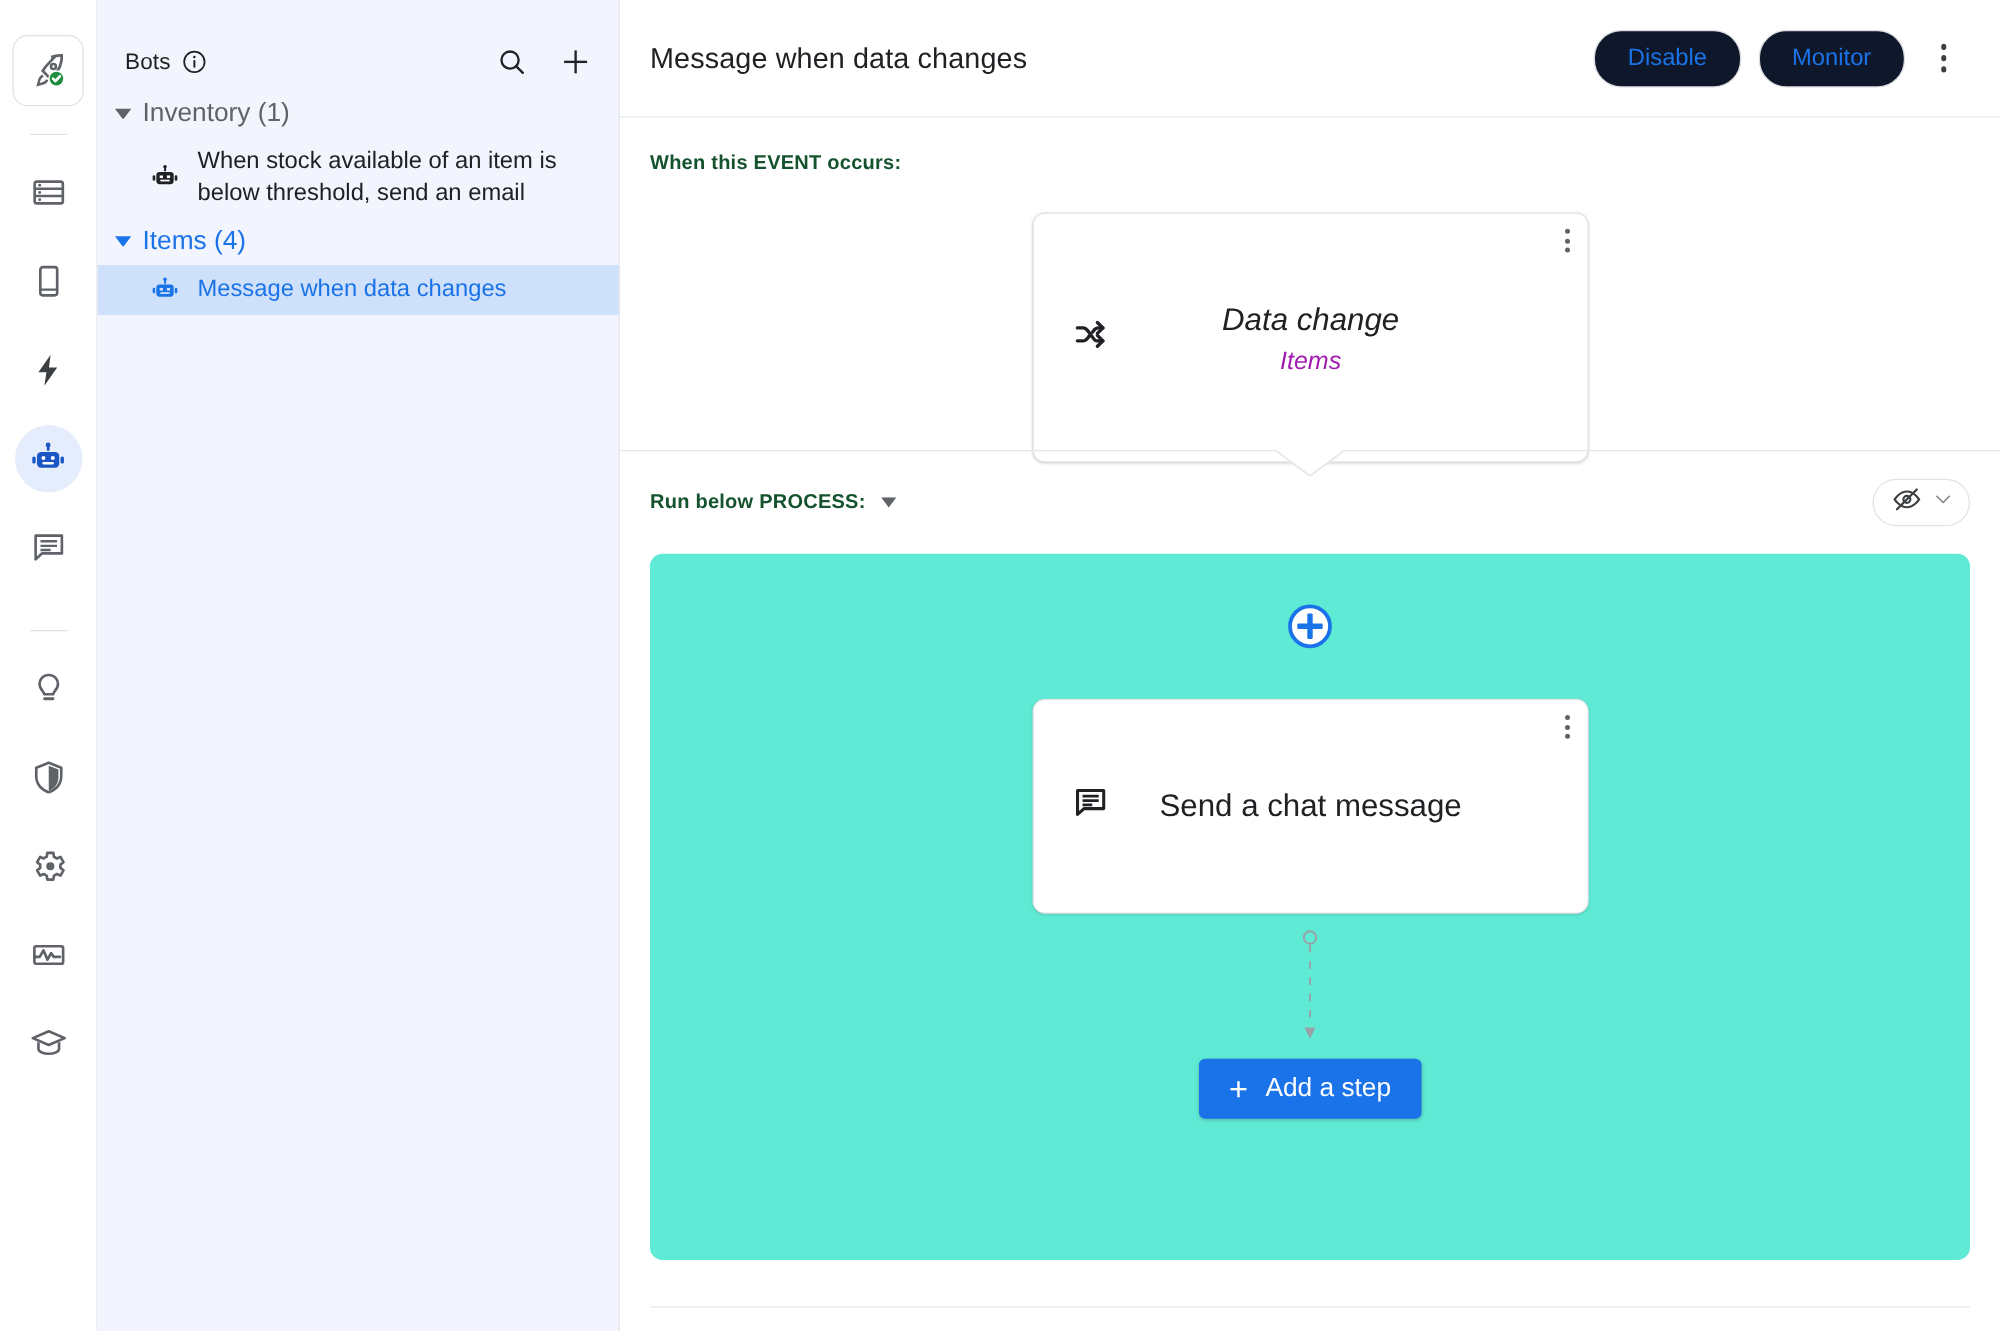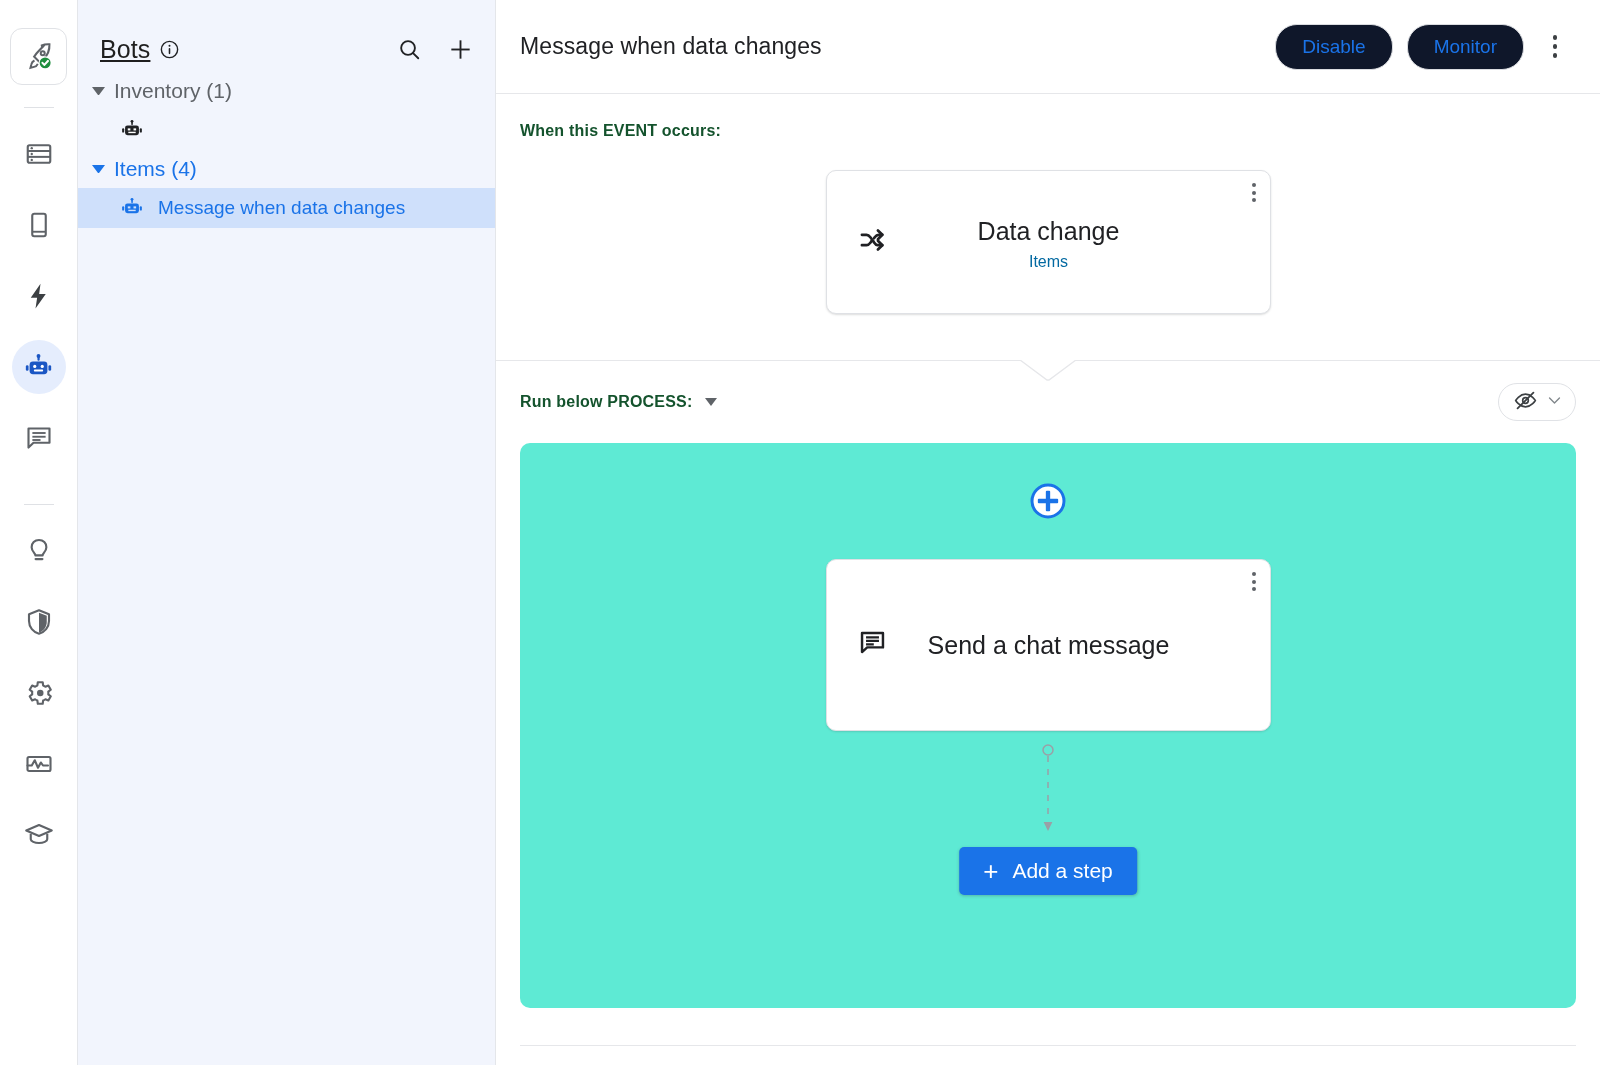--- a/index.html
+++ b/index.html
@@ -47,23 +47,22 @@
     height: 1065px;
     overflow: hidden;
     position: relative;
   }
   .sb-header {
     display: flex; align-items: center;
     padding: 26px 22px 0 22px;
     height: 72px;
   }
   .sb-title {
-    font-size: 25px; color: #1f1f1f; font-weight: 400;
+    font-size: 18px; color: #1f1f1f; font-weight: 400;
     letter-spacing: .1px;
-    text-decoration: underline;
   }
   .sb-info { margin-left: 9px; display: flex; align-items: center; cursor: pointer; }
   .sb-actions { margin-left: auto; display: flex; align-items: center; gap: 26px; }
   .sb-icon-btn { cursor: pointer; display: flex; align-items: center; justify-content: center; }
 
   .group-header {
     display: flex; align-items: center;
     padding: 7px 0 7px 14px;
     cursor: pointer;
     font-size: 21px;
@@ -123,21 +122,21 @@
     border: 1px solid #dfe1e5; border-radius: 10px;
     box-shadow: 0 1px 2px rgba(60,64,67,.18);
     display: flex; align-items: center; justify-content: center;
     cursor: pointer;
   }
   .card-kebab { position: absolute; top: 12px; right: 14px; display: flex; flex-direction: column; gap: 3.5px; align-items: center; cursor: pointer; }
   .card-kebab i { width: 4px; height: 4px; border-radius: 50%; background: #5f6368; display: block; }
   .card-icon { position: absolute; left: 30px; top: 50%; transform: translateY(-50%); }
   .card-text { text-align: center; padding: 0 64px; }
   .card-title { font-size: 25px; color: #202124; line-height: 34px; }
-  .card-sub { font-size: 16px; color: #0369a1; margin-top: 5px; }
+  .card-sub { font-size: 20px; color: #a21caf; margin-top: 5px; }
 
   .notch-divider { position: relative; height: 1px; background: #e6e7ea; margin: 0; }
   .notch {
     position: absolute; left: 50%; top: 0; transform: translateX(-50%);
     width: 56px; height: 22px; overflow: hidden;
   }
   .notch svg { display: block; }
 
   .process-head {
     display: flex; align-items: center;
@@ -332,20 +331,21 @@
           <rect x="5.6" y="7.9" width="12.8" height="9" rx="2.3" fill="#202124"></rect>
           <rect x="2.9" y="10.4" width="1.9" height="4" rx=".9" fill="#202124"></rect>
           <rect x="19.2" y="10.4" width="1.9" height="4" rx=".9" fill="#202124"></rect>
           <rect x="11.3" y="4.3" width="1.5" height="3.2" rx=".7" fill="#202124"></rect>
           <circle cx="12" cy="4" r="1.3" fill="#202124"></circle>
           <rect x="8.1" y="10.5" width="2.4" height="1.9" fill="#fff"></rect>
           <rect x="13.4" y="10.5" width="2.4" height="1.9" fill="#fff"></rect>
           <rect x="8.6" y="13.6" width="6.8" height="1.3" fill="#fff"></rect>
         </svg>
       </span>
+      <span class="bot-label">When stock available of an item is below threshold, send an email</span>
     </div>
 
     <div class="group-header">
       <span class="caret blue"></span>
       <span class="group-label blue">Items (4)</span>
     </div>
     <div class="bot-row selected">
       <span class="bot-icon">
         <svg width="26" height="26" viewBox="0 0 24 24">
           <rect x="5.6" y="7.9" width="12.8" height="9" rx="2.3" fill="#1a73e8"></rect>
@@ -373,21 +373,21 @@
             <i></i>
             <i></i>
             <i></i>
           </span>
       </span>
     </div>
 
     <div class="event-section">
       <div class="section-label">When this EVENT occurs:</div>
       <div class="event-canvas">
-        <div class="card" style="left:50%; margin-left:-222px; top:30px; height:144px;">
+        <div class="card" style="left:50%; margin-left:-222px; top:30px; height:200px;font-style:italic;">
           <span class="card-kebab">
               <i></i>
               <i></i>
               <i></i>
             </span>
           <span class="card-icon">
             <svg width="31" height="31" viewBox="0 0 24 24" fill="none">
               <path d="M16.2 4.6l3.4 3.4-3.4 3.4" stroke="#202124" stroke-width="2.1" stroke-linecap="round" stroke-linejoin="round"></path>
               <path d="M16.2 12.6l3.4 3.4-3.4 3.4" stroke="#202124" stroke-width="2.1" stroke-linecap="round" stroke-linejoin="round"></path>
               <path d="M3.8 8h3.6c1.4 0 2.2.9 3.1 2.1l2.2 3c.9 1.2 1.7 2.9 3.1 2.9h3.8" stroke="#202124" stroke-width="2.1" stroke-linecap="round"></path>

